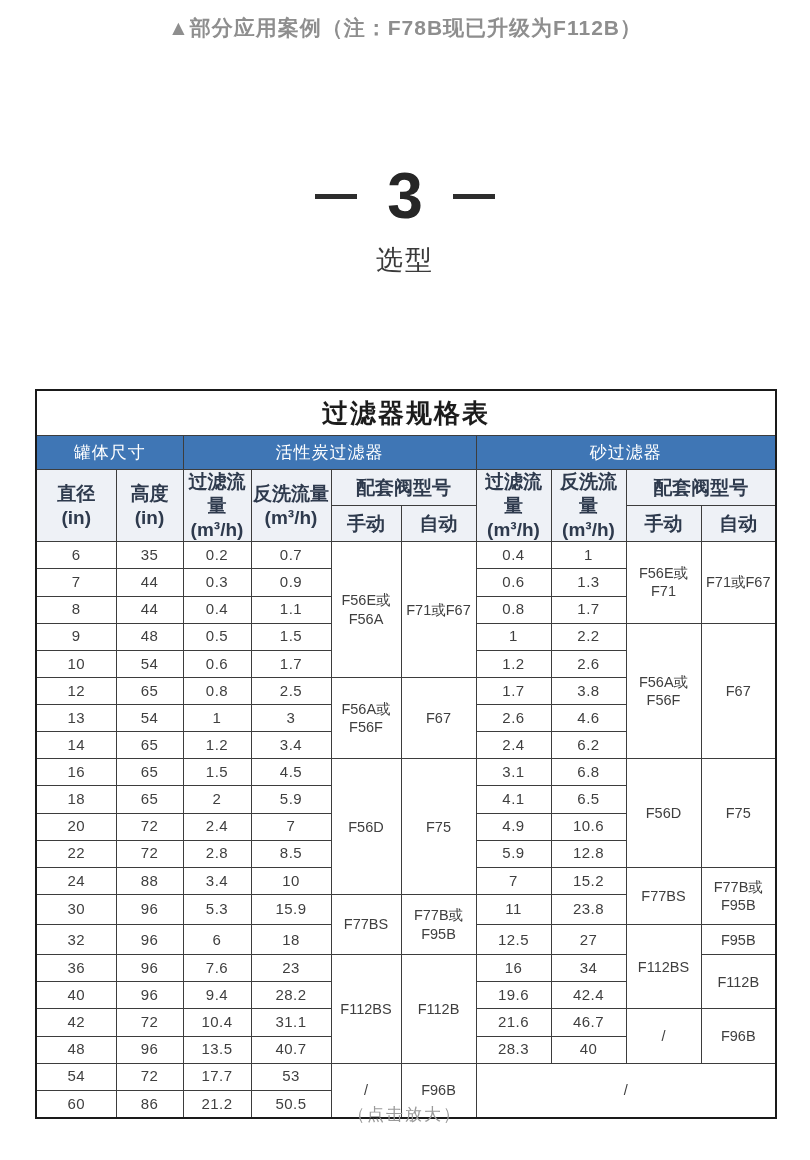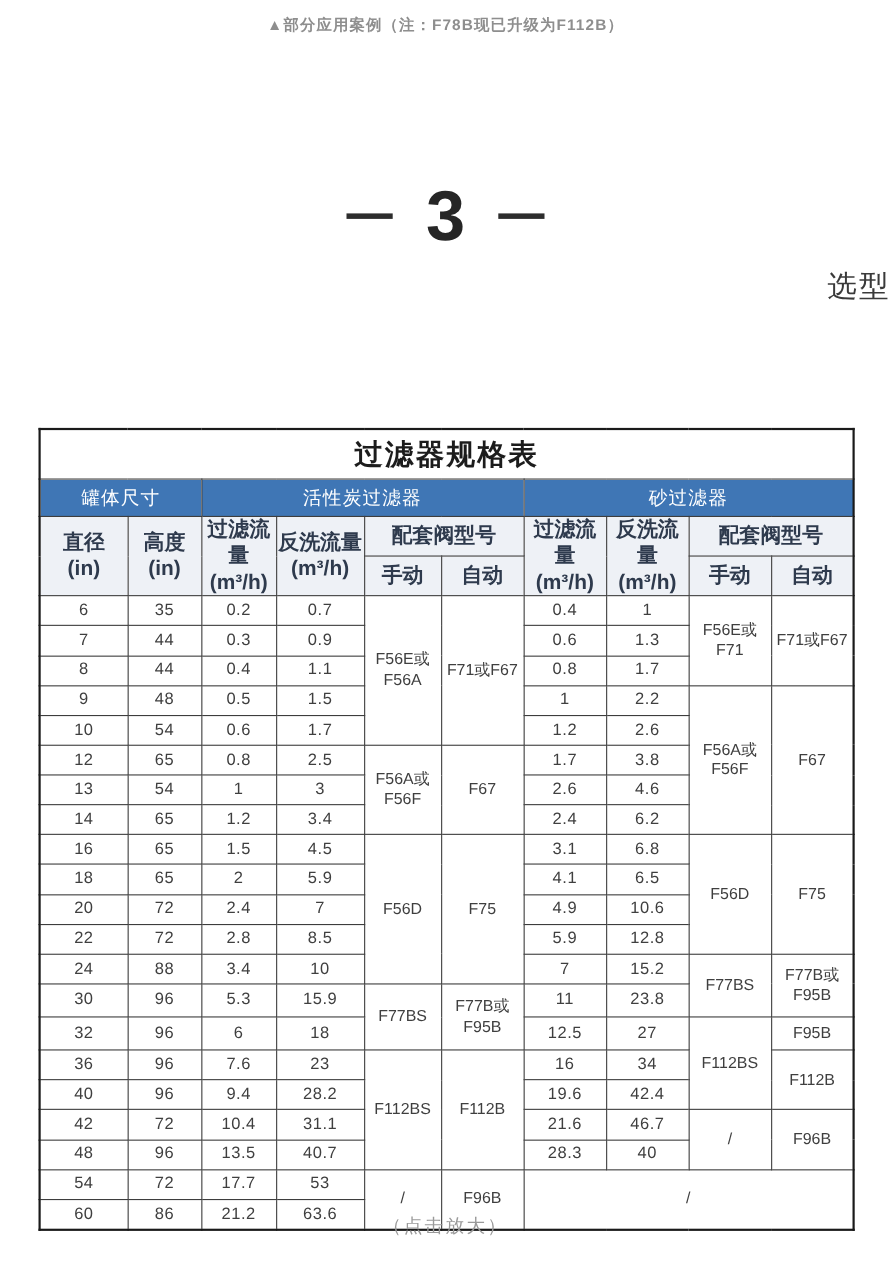--- a/index.html
+++ b/index.html
@@ -1,26 +1,26 @@
 <!DOCTYPE html>
 <html><head>
 <meta charset="utf-8">
 <style>
   html,body{margin:0;padding:0;background:#ffffff;}
   body{font-family:"Liberation Sans","DejaVu Sans",sans-serif;}
   .page{position:relative;width:810px;height:1160px;background:#ffffff;overflow:hidden;}
 
   .top-note{position:absolute;top:14px;left:0;width:100%;text-align:center;
-    font-size:14px;font-weight:bold;color:#8e8e8e;letter-spacing:1px;}
+    font-size:21px;font-weight:bold;color:#8e8e8e;letter-spacing:1px;}
 
   .section-head{position:absolute;top:158px;left:0;width:100%;text-align:center;}
   .dash-num{display:flex;align-items:center;justify-content:center;}
   .dash{width:42px;height:5px;background:#2d2d2d;margin:0 30px;}
   .big-num{font-size:64px;line-height:76px;font-weight:bold;color:#262626;}
-  .section-title{margin-top:8px;font-size:27px;color:#3a3a3a;letter-spacing:2px;text-align:right;}
+  .section-title{margin-top:8px;font-size:27px;color:#3a3a3a;letter-spacing:2px;}
 
   .table-wrap{position:absolute;top:373px;left:35px;width:740px;margin-top:16px;}
   table.spec{border-collapse:collapse;width:740px;height:718px;table-layout:fixed;
     border:2px solid #1a1a1a;}
   table.spec th,table.spec td{border:1px solid #3d3d3d;text-align:center;vertical-align:middle;
     padding:0;overflow:hidden;}
   tr.title-row th{height:44px;font-size:26px;font-weight:bold;color:#1c1c1c;background:#ffffff;letter-spacing:2px;}
   tr.group-row th{height:33px;background:#3f76b5;color:#ffffff;font-size:17px;font-weight:normal;letter-spacing:1px;}
   tr.sub-row th{height:29px;background:#eef1f6;color:#2e3a4d;font-size:19px;font-weight:bold;line-height:1.25;}
   tbody td{font-size:15px;color:#3f3f3f;background:#ffffff;letter-spacing:0.5px;line-height:1.1;}
@@ -291,21 +291,21 @@
             <td>17.7</td>
             <td>53</td>
             <td rowspan="2" class="valve">/</td>
             <td rowspan="2" class="valve">F96B</td>
             <td rowspan="2" colspan="4" class="valve">/</td>
           </tr>
           <tr>
             <td>60</td>
             <td>86</td>
             <td>21.2</td>
-            <td>63.6</td>
+            <td>50.5</td>
           </tr>
         </tbody>
     </table>
   </div>
 
   <div class="footer-note">（点击放大）</div>
 
 </div>
 
 </body></html>

